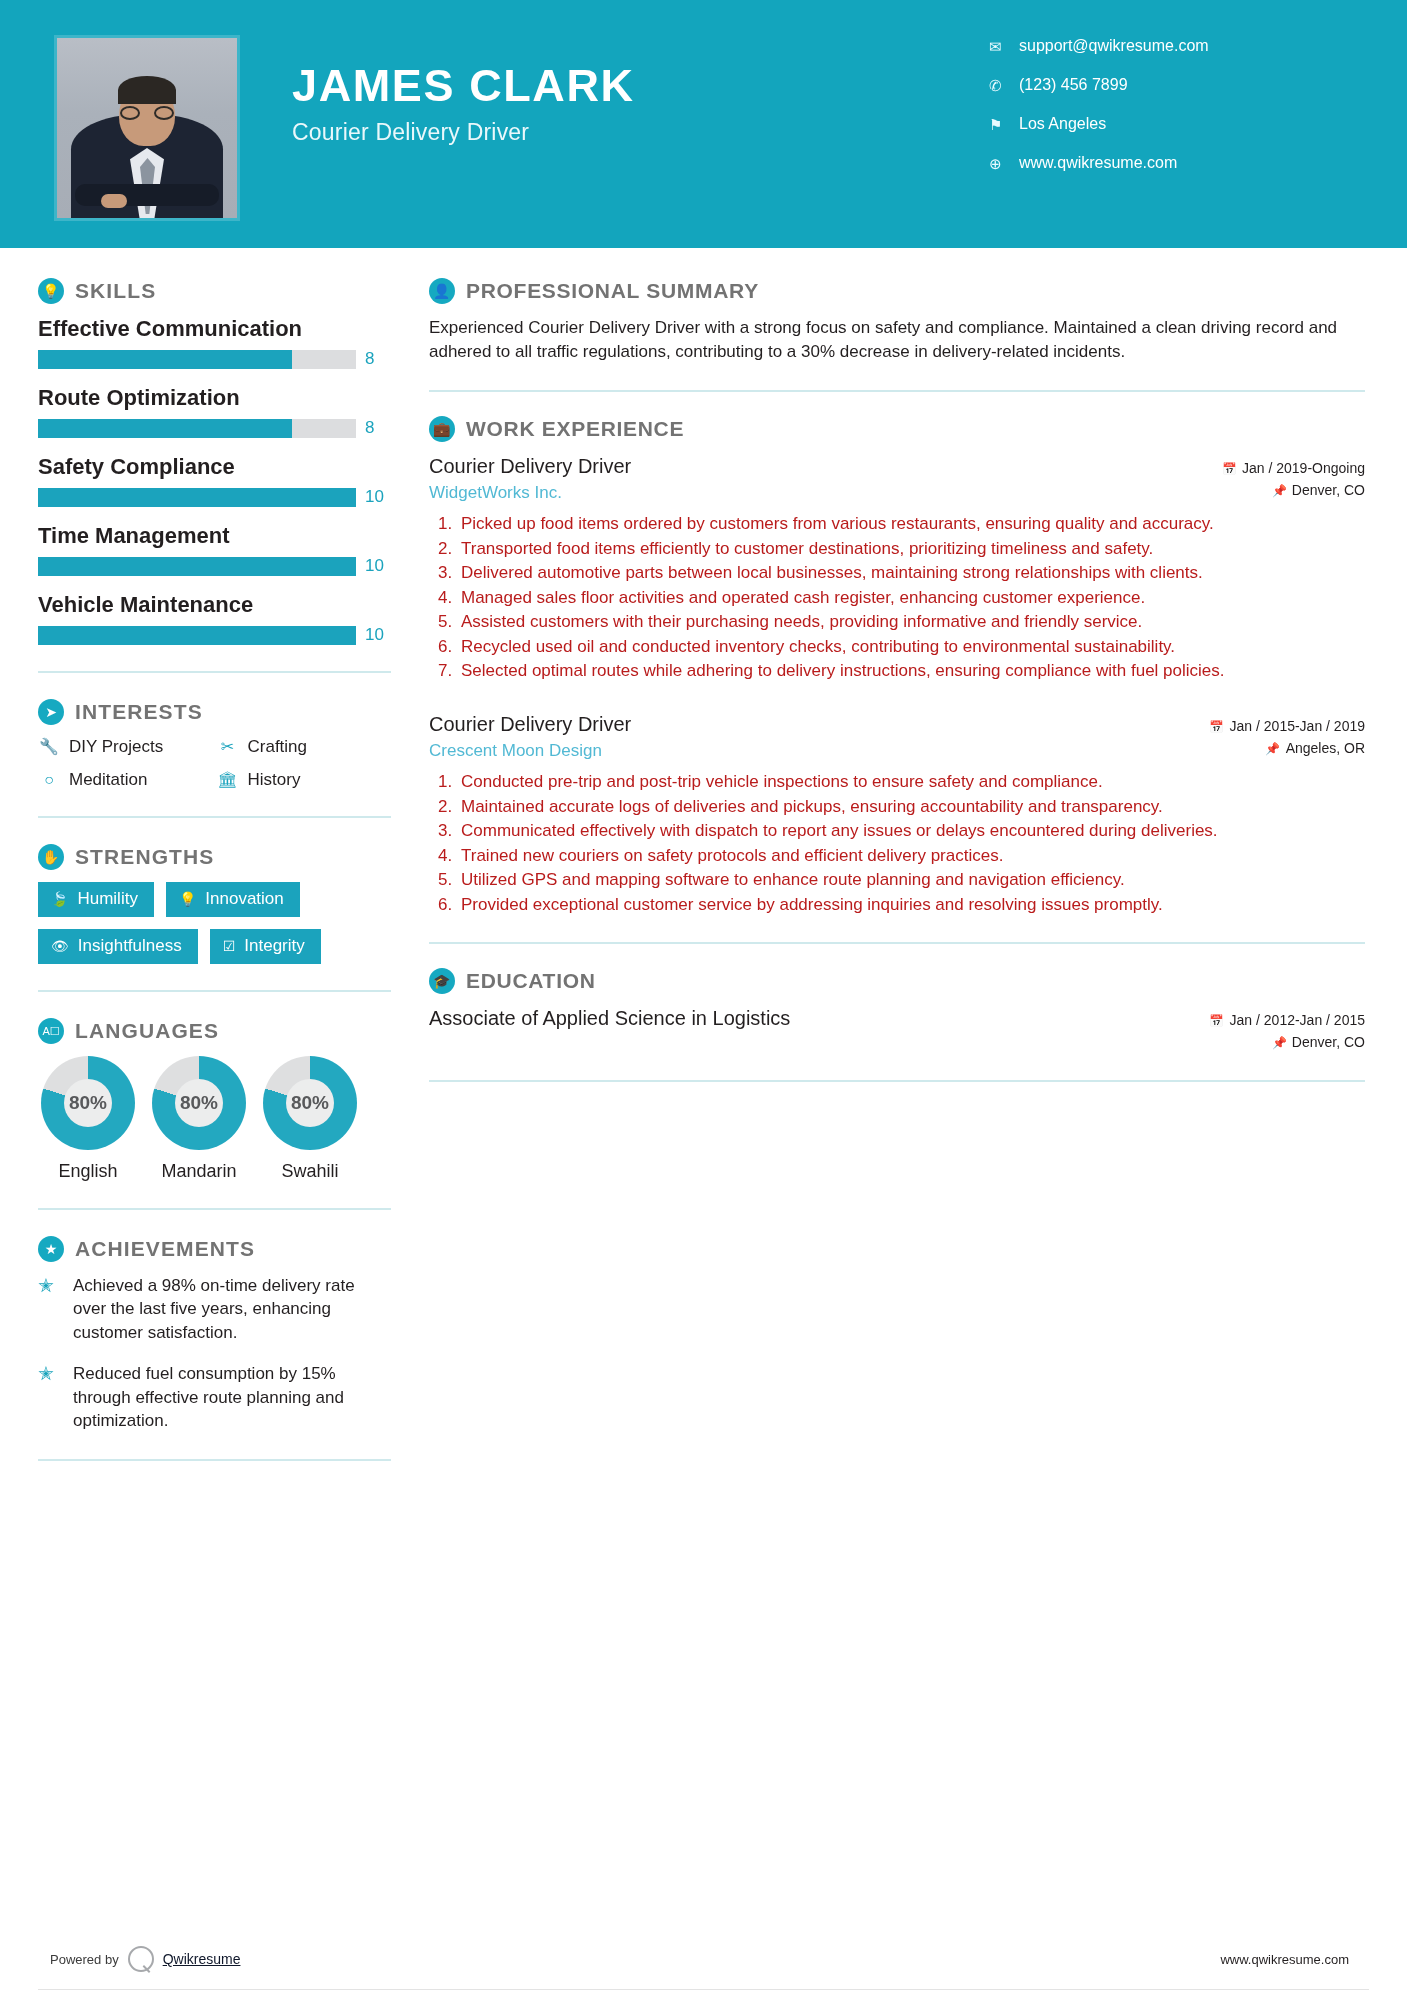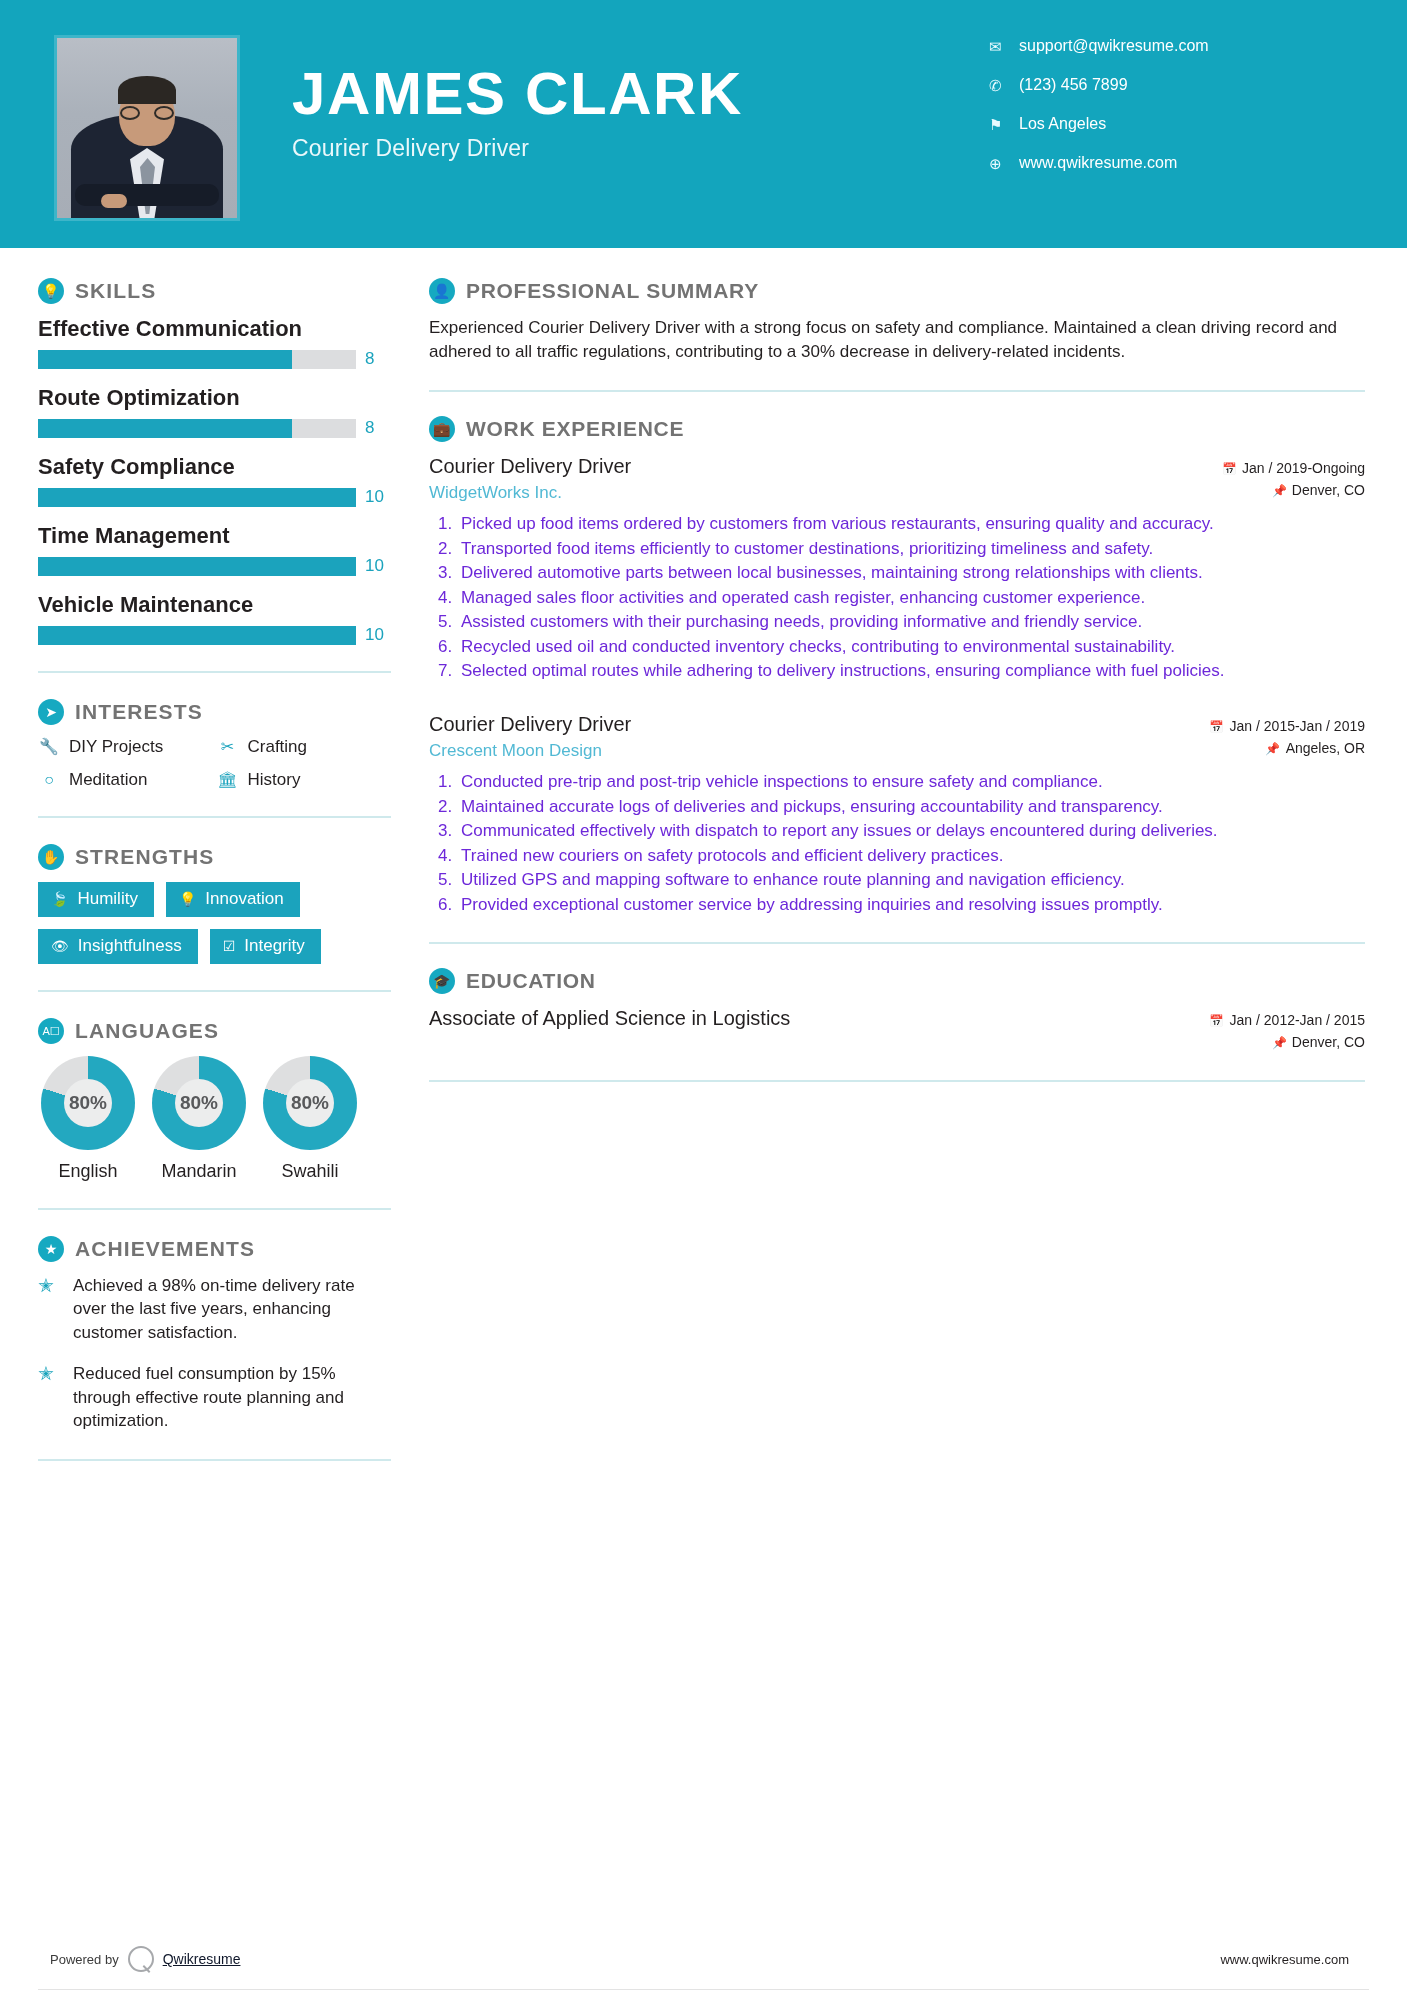--- a/index.html
+++ b/index.html
@@ -86,21 +86,21 @@
     background:#161c28; border-radius:10px;
   }
   .photo-hand {
     position:absolute; left:44px; bottom:10px;
     width:26px; height:14px; background:#c79a7a; border-radius:7px;
   }
 
   .name-block { margin-left:292px; padding-top:24px; }
   .name {
     color:#fff;
-    font-size:60px;
+    font-size:45px;
     font-weight:bold;
     letter-spacing:1.6px;
     line-height:1.06;
   }
   .job-title {
     color:#eaf8fb;
     font-size:23px;
     font-weight:400;
     margin-top:9px;
     letter-spacing:.2px;
@@ -326,21 +326,21 @@
     white-space:nowrap;
   }
   .meta .ic { margin-right:5px; font-size:12px; }
   .bullets {
     margin:9px 0 0 0;
     padding-left:28px;
   }
   .bullets li {
     font-size:17px;
     line-height:1.38;
-    color:#6d28d9;
+    color:#b91c1c;
     margin-bottom:1px;
     padding-left:4px;
   }
   .edu-desc {
     font-size:17px;
     line-height:1.4;
     color:#231f20;
     margin-top:9px;
   }
   .entry + .entry { margin-top:30px; }

